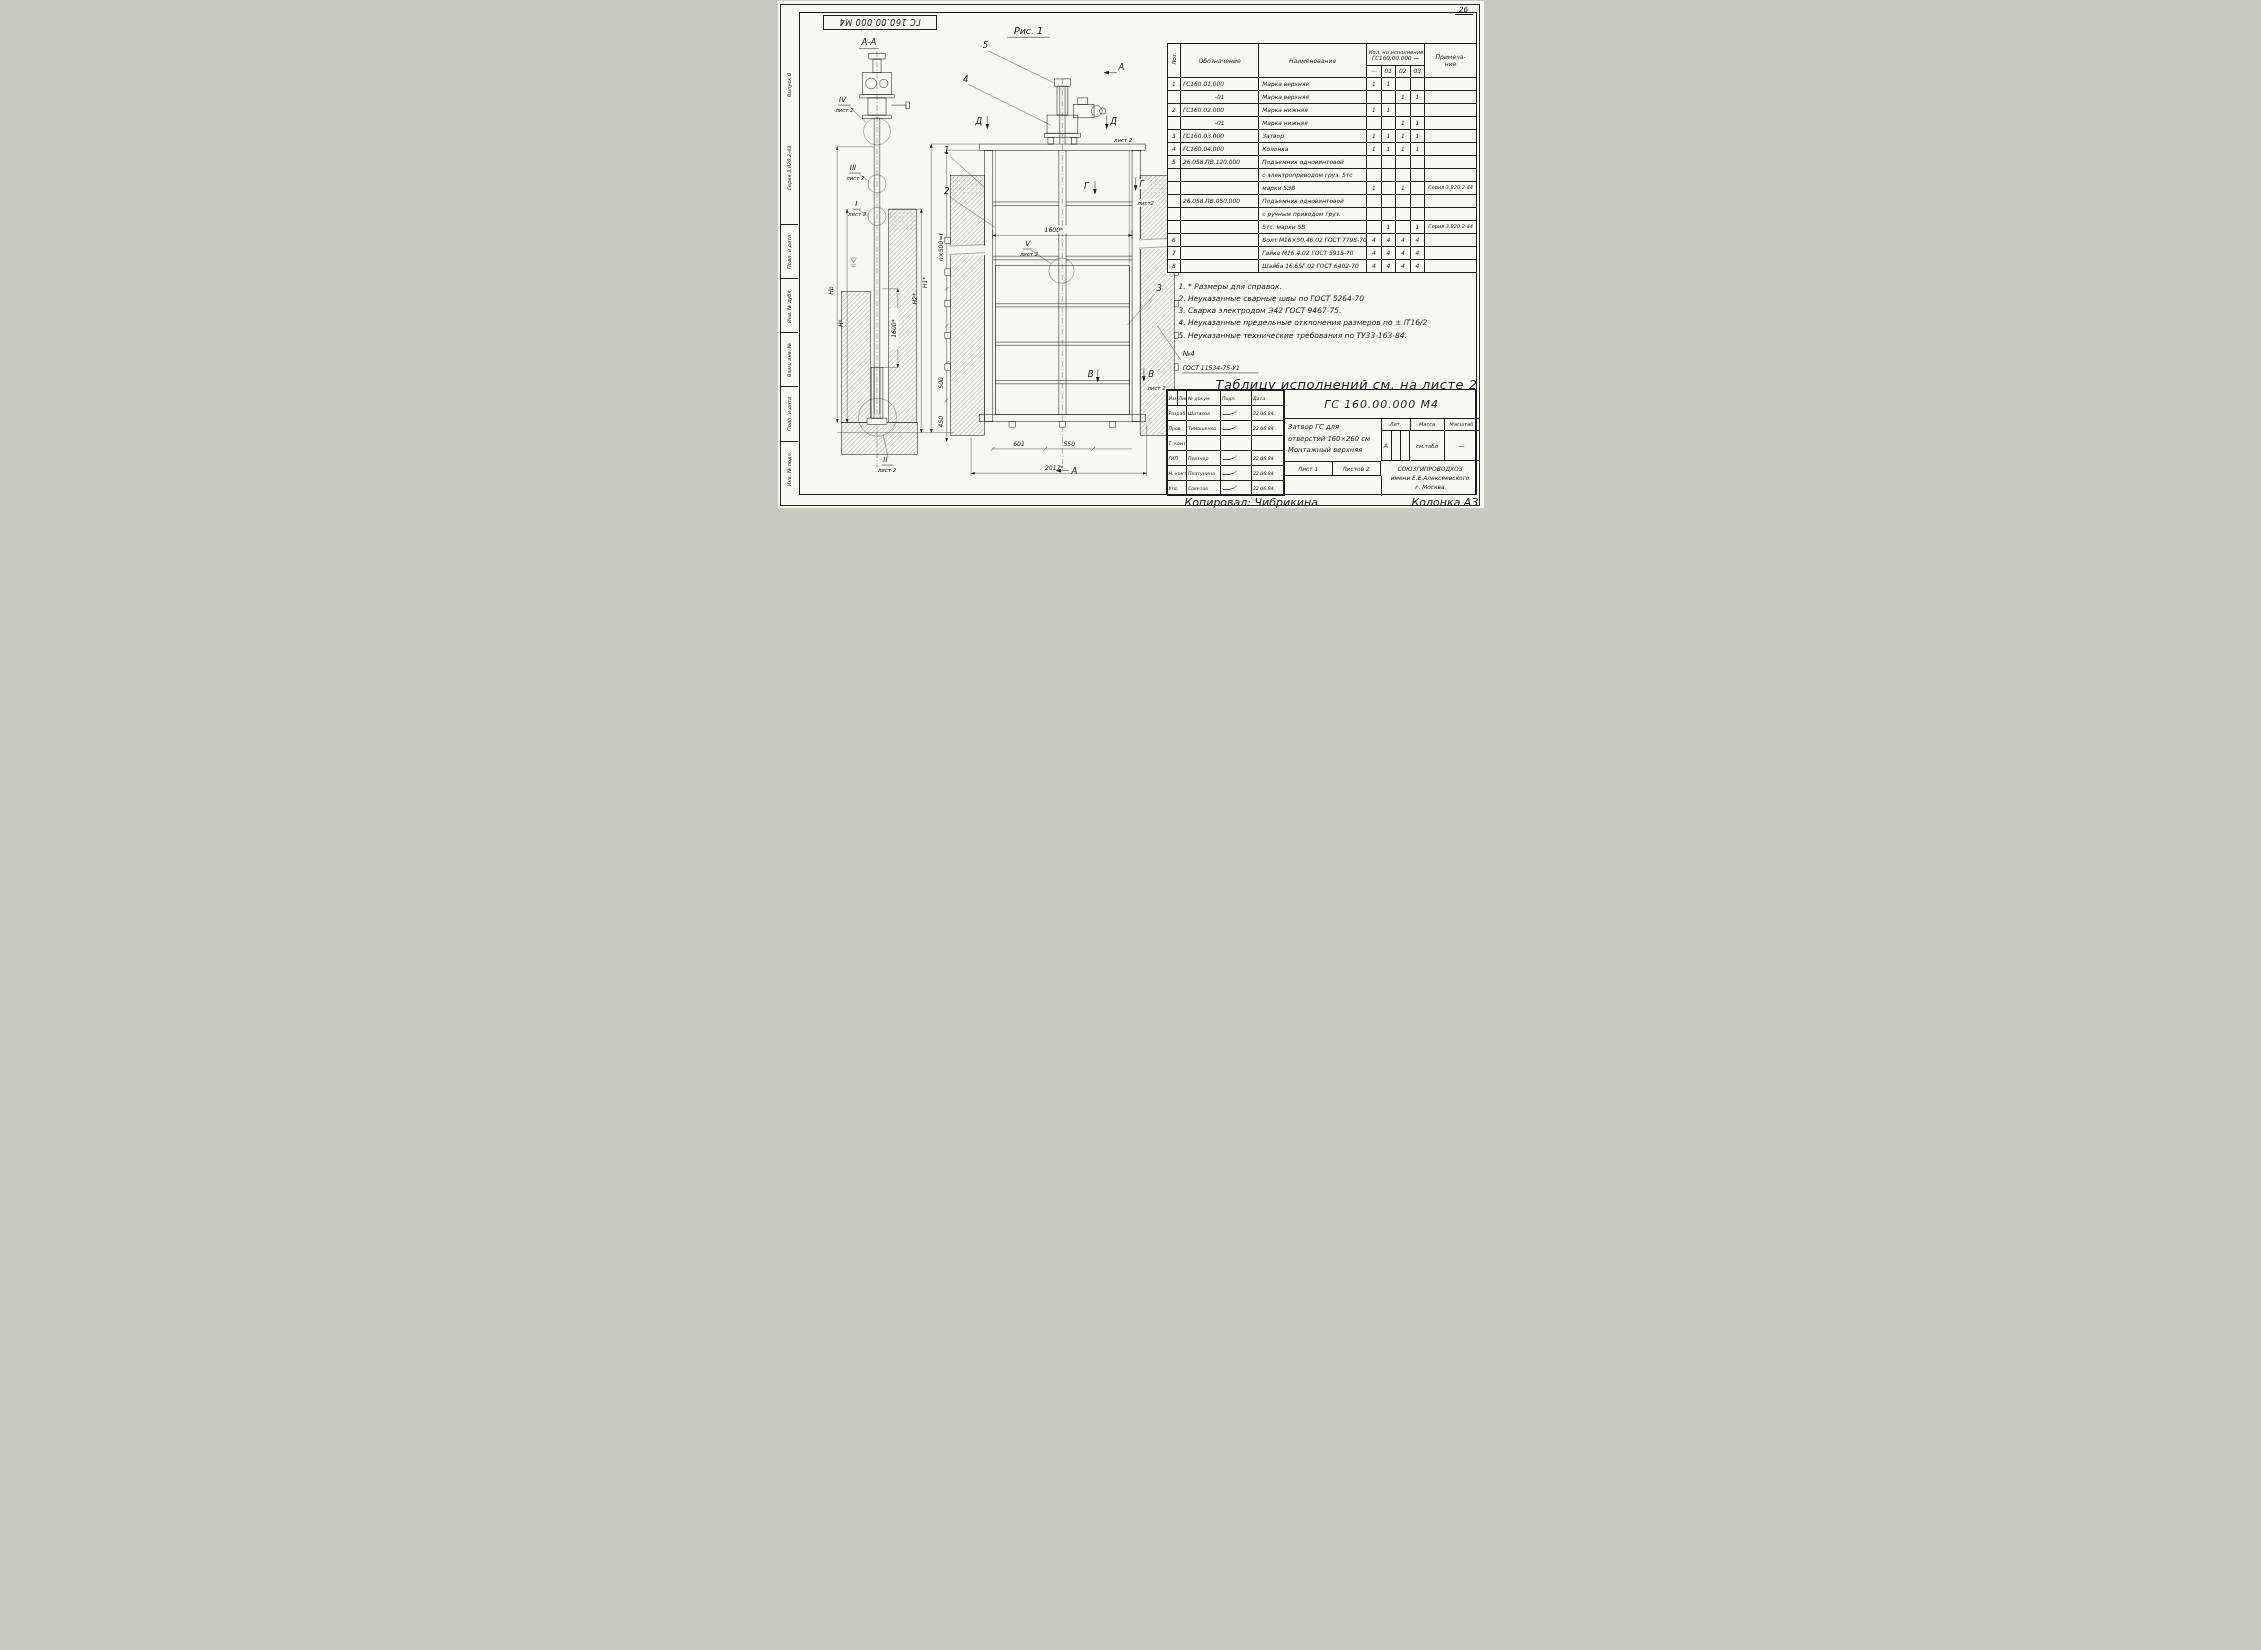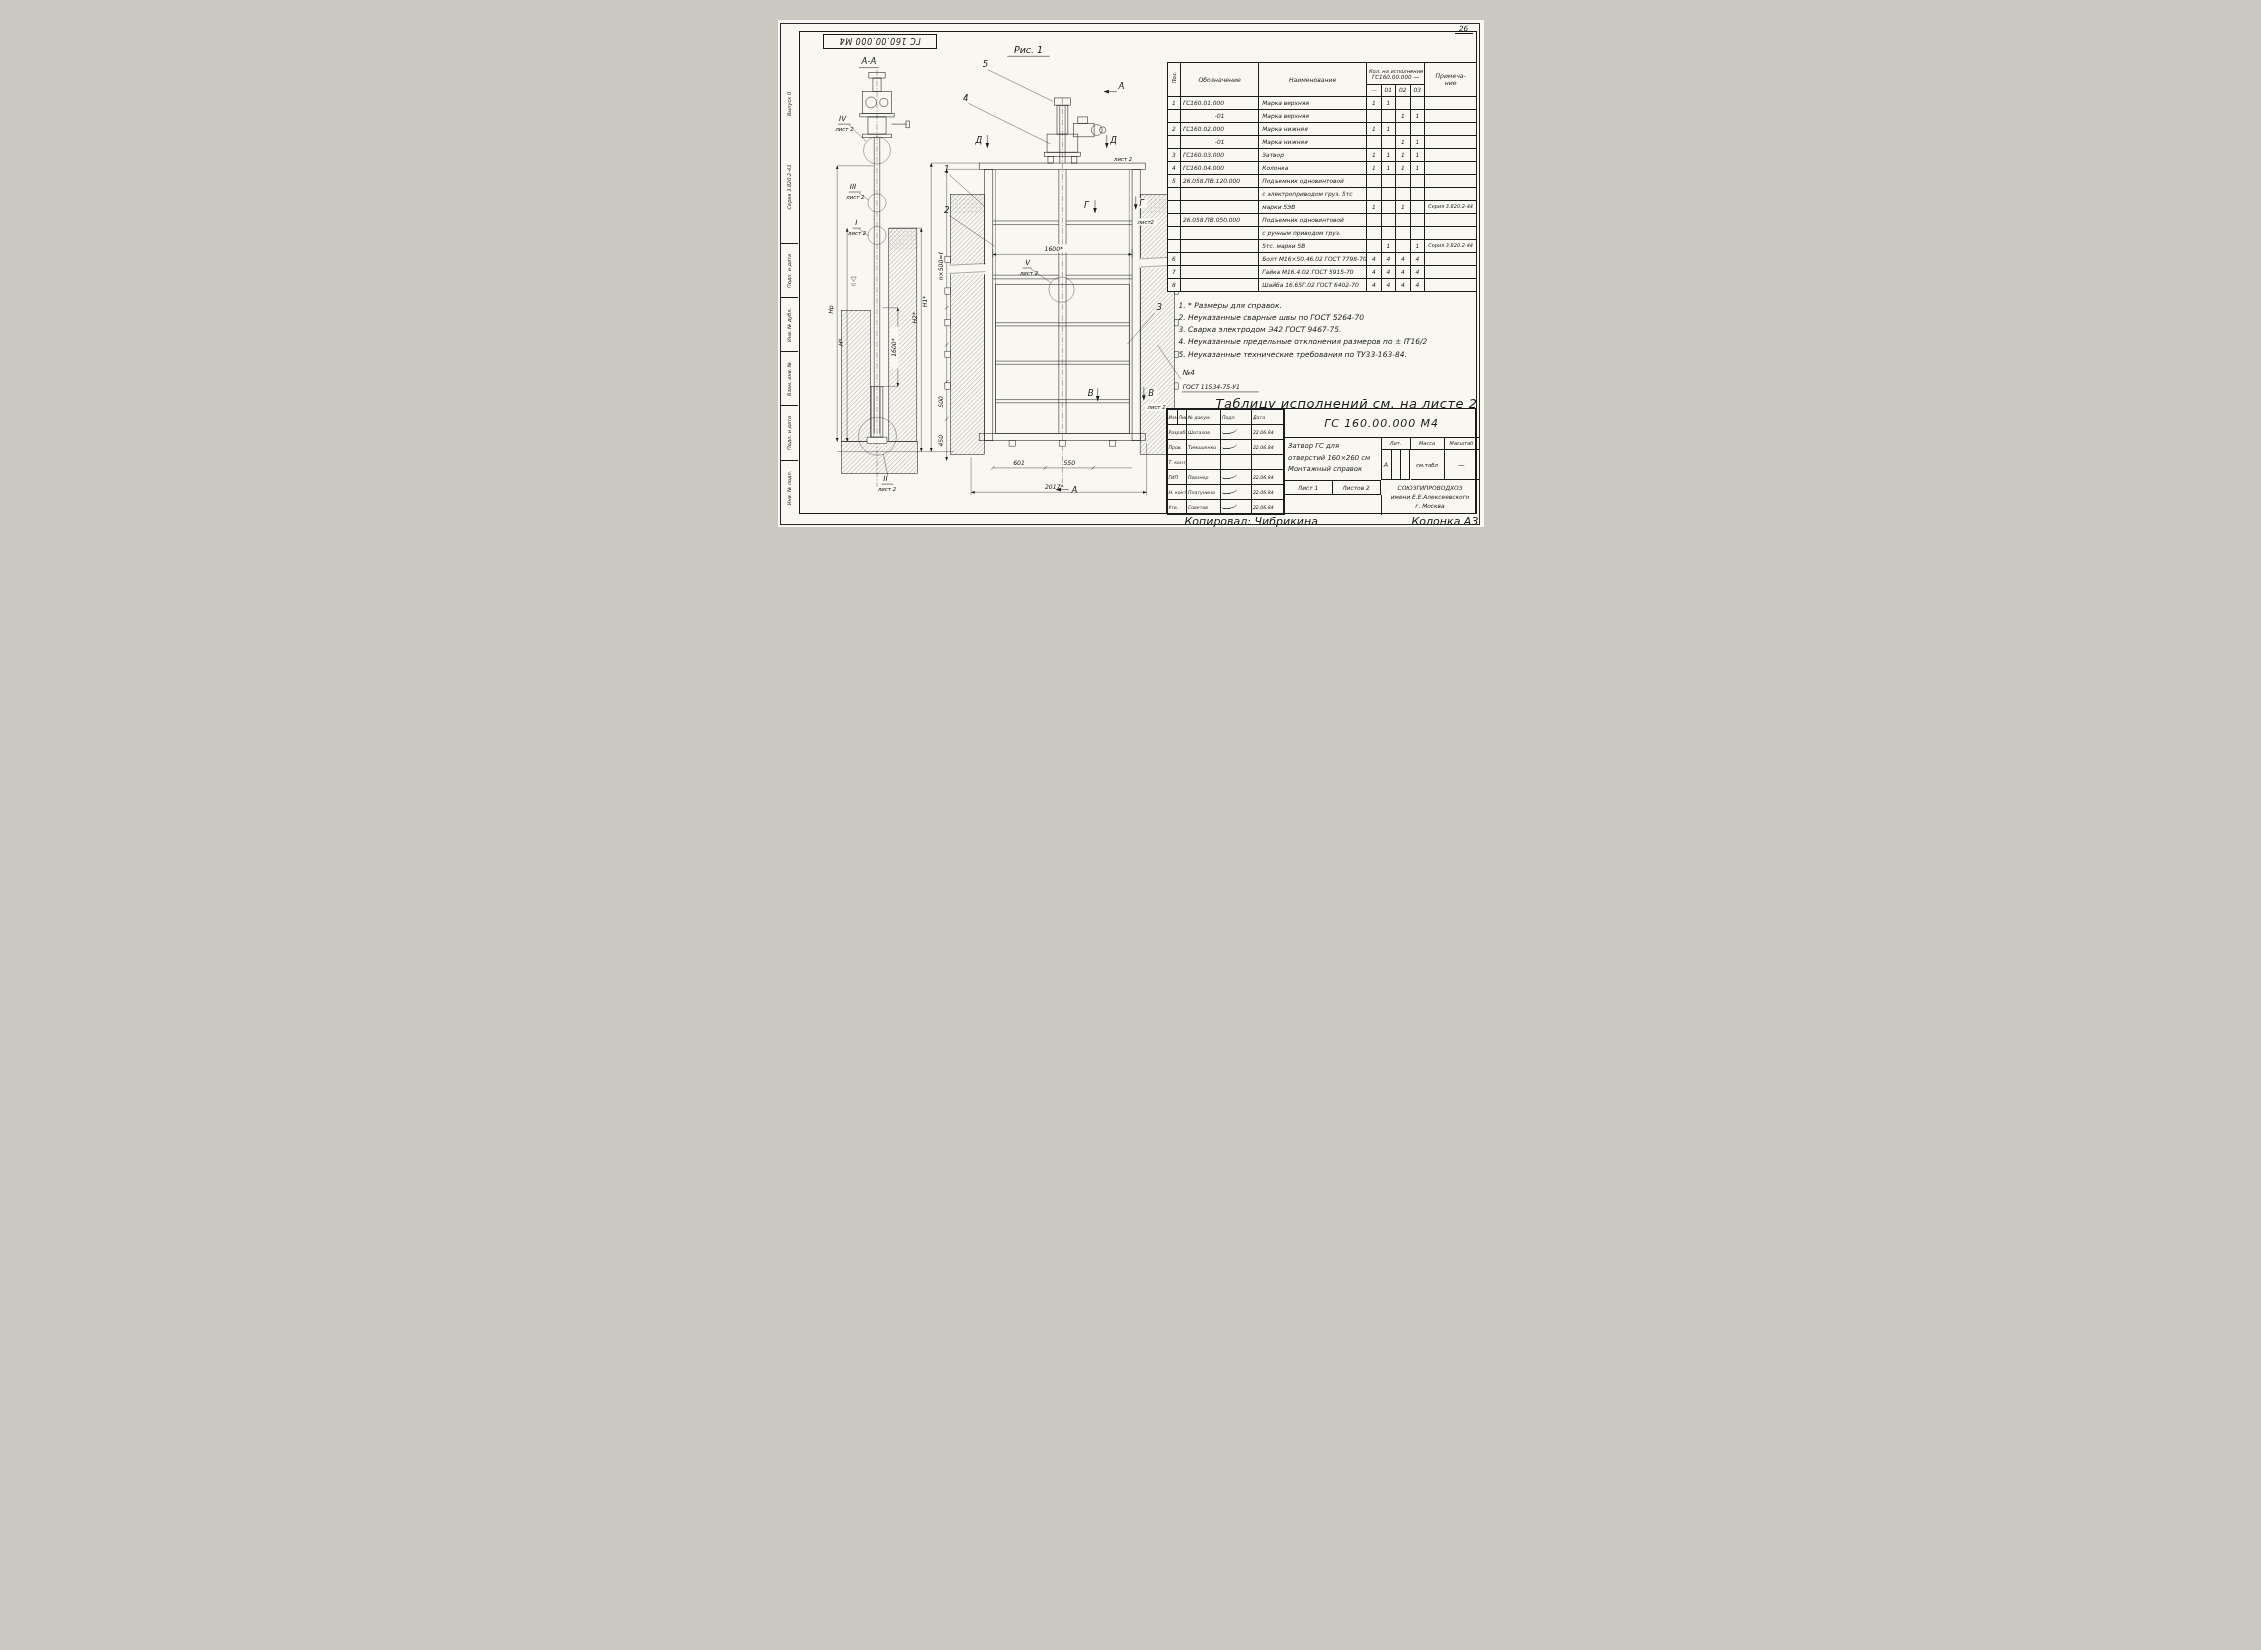--- a/index.html
+++ b/index.html
@@ -1,17 +1,17 @@
 <!DOCTYPE html>
 <html style="font-size:7.2px"><head>
 <meta charset="utf-8">
 <style>
   *{box-sizing:border-box;margin:0;padding:0}
   body{background:#c9c9c2;font-family:"DejaVu Sans",sans-serif}
-  .sheet{position:relative;width:706px;height:507px;margin:20px auto;background:#f8f7f2;color:#1b1b1b;font-style:italic;overflow:hidden}
+  .sheet{position:relative;width:706px;height:507px;margin:1px auto;background:#f8f7f2;color:#1b1b1b;font-style:italic;overflow:hidden}
   .outer{position:absolute;left:2.7px;top:2.7px;width:700px;height:502px;border:0.7px solid #2a2a2a}
   .frame{position:absolute;left:21px;top:11px;width:678px;height:483px;border:1px solid #1b1b1b}
   .pagenum{position:absolute;left:677px;top:3.6px;width:18px;text-align:center;font-size:7.2px}
   .topstamp{position:absolute;left:45px;top:13.6px;width:114px;height:15.4px;border:0.9px solid #1b1b1b;display:flex;align-items:center;justify-content:center}
   .topstamp span{transform:rotate(180deg);font-size:8.1px;letter-spacing:0.5px}
   .vwrap{position:absolute;left:2.7px;width:18px;display:flex;align-items:center;justify-content:center;overflow:hidden}
   .vwrap span{transform:rotate(-90deg);white-space:nowrap;font-size:5px}
   .mcell{border-top:0.6px solid #1b1b1b}
   .footer{position:absolute;top:495px;font-size:11px}
   
@@ -639,21 +639,21 @@
       </tr>
     </tbody>
       </table>
 
     <div class="tbr">
       <div class="cellabs bb" style="left:0;top:0;width:194px;height:29px;display:flex;align-items:center;justify-content:center;font-size:11px;letter-spacing:0.9px">ГС 160.00.000 М4</div>
 
       <div class="cellabs br" style="left:0;top:29px;width:97px;height:42px;padding:2.7px 3.6px;font-size:6.8px;line-height:1.75">
         <div>Затвор ГС для</div>
         <div>отверстий 160×260 см</div>
-        <div>Монтажный справок</div>
+        <div>Монтажный верхняя</div>
       </div>
 
       <div class="cellabs br bb" style="left:0;top:71px;width:48px;height:15.4px;border-top:0.6px solid #1b1b1b;display:flex;align-items:center;justify-content:center;font-size:5.9px">Лист 1</div>
       <div class="cellabs br bb" style="left:48px;top:71px;width:48px;height:15.4px;border-top:0.6px solid #1b1b1b;display:flex;align-items:center;justify-content:center;font-size:5.9px">Листов 2</div>
       <div class="cellabs br" style="left:0;top:86px;width:97px;height:20px"></div>
 
       <div class="cellabs bb" style="left:97px;top:29px;width:29px;height:11.8px;text-align:center;font-size:5px;line-height:11.8px;border-right:0.6px solid #1b1b1b">Лит.</div>
       <div class="cellabs bb" style="left:126px;top:29px;width:34px;height:11.8px;text-align:center;font-size:5px;line-height:11.8px;border-right:0.6px solid #1b1b1b">Масса</div>
       <div class="cellabs bb" style="left:160px;top:29px;width:34px;height:11.8px;text-align:center;font-size:5px;line-height:11.8px">Масштаб</div>
 

